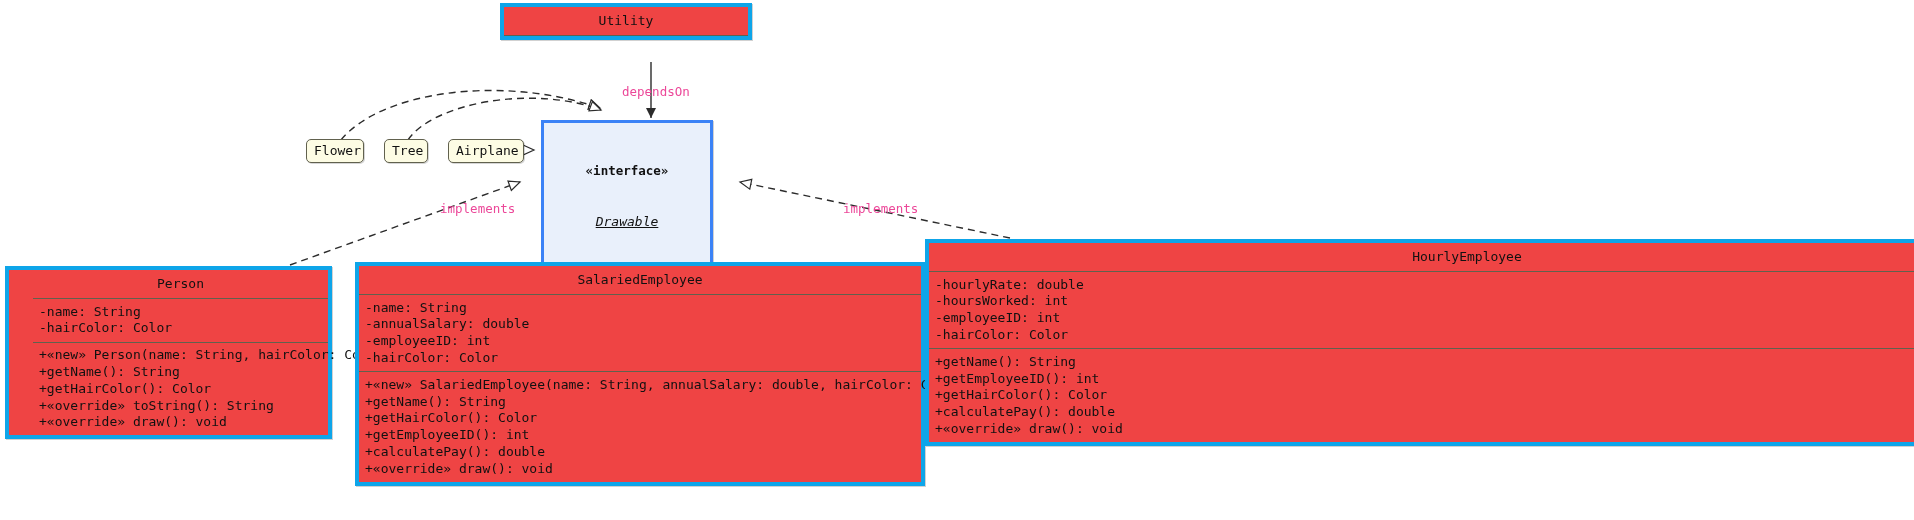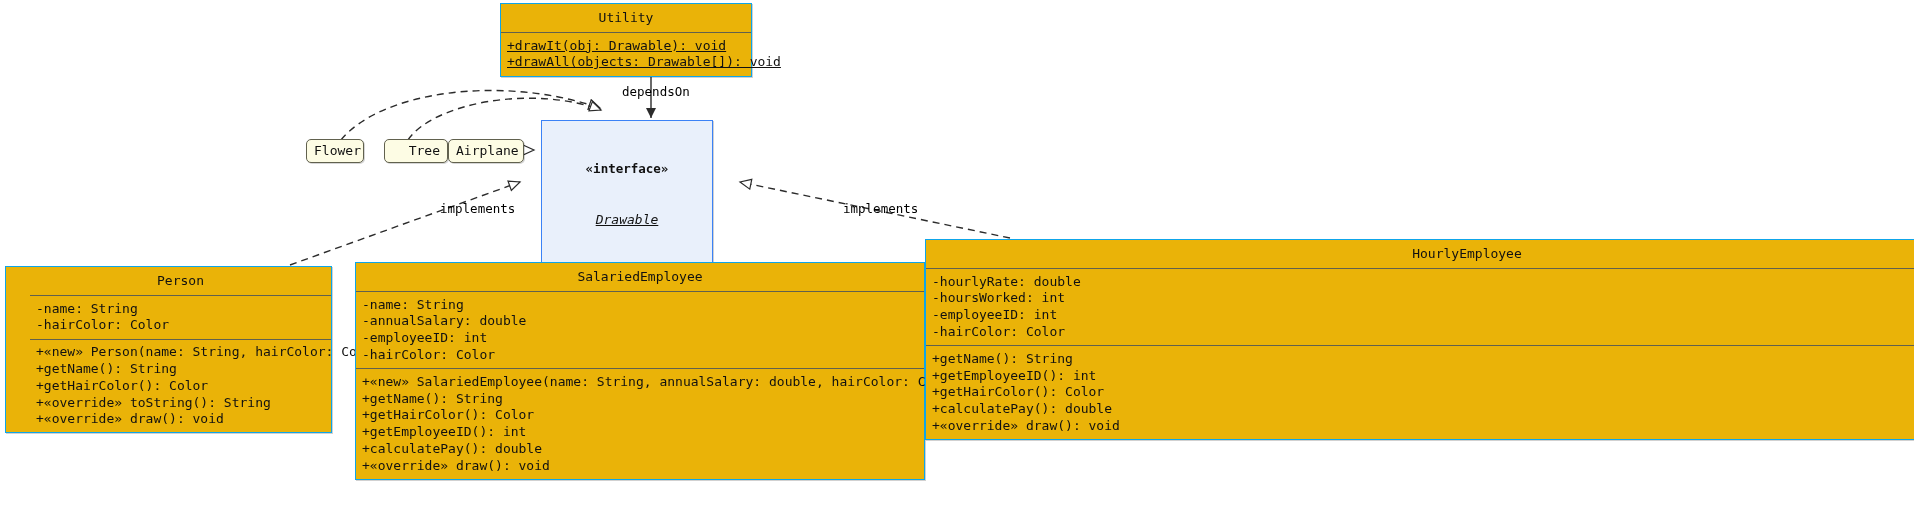--- a/index.html
+++ b/index.html
@@ -25,27 +25,27 @@
     left: 0; top: 0;
     width: 1914px;
     height: 520px;
     pointer-events: none;
   }
 
   
   .uml-class {
     position: absolute;
     box-sizing: border-box;
-    border: 1px solid #0ea5e9;
-    background: #eab308;
+    border: 4px solid #0ea5e9;
+    background: #ef4444;
     box-shadow: 1px 1px 0 rgba(0,0,0,0.18);
   }
   .uml-class.iface {
     background: #e9f0fb;
-    border: 1px solid #3b82f6;
+    border: 3px solid #3b82f6;
   }
   .uml-head {
     text-align: center;
     padding: 5px 8px 6px 8px;
     font-size: 13px;
     color: #111111;
     line-height: 17px;
     white-space: pre;
   }
   .uml-head .stereo {
@@ -86,32 +86,32 @@
 
   
   .mini-box {
     position: absolute;
     box-sizing: border-box;
     border: 1px solid #61614e;
     border-radius: 5px;
     background: #fdfce4;
     font-size: 13px;
     color: #111111;
-    text-align: right;
+    text-align: left;
     line-height: 20px;
     padding: 1px 7px;
     white-space: pre;
     box-shadow: 1px 1px 0 rgba(0,0,0,0.16);
   }
 
   
   .edge-label {
     position: absolute;
     font-size: 12.5px;
-    color: #000000;
+    color: #ec4899;
     white-space: pre;
     font-family: "DejaVu Sans Mono", monospace;
   }
 </style>
 </head>
 <body>
 
 <div id="canvas">
 
   <svg class="edges" viewBox="0 0 1914 520" xmlns="http://www.w3.org/2000/svg">
@@ -164,40 +164,36 @@
 
   <div class="edge-label" style="left:440px; top:201px;">implements</div>
 
   <div class="edge-label" style="left:624px; top:201px;">implements</div>
 
   <div class="edge-label" style="left:843px; top:201px;">implements</div>
 
   <div class="uml-class" style="left:500px; top:3px; width:252px;">
     <div class="uml-head">Utility</div>
     <div class="uml-sep"></div>
-    <div class="uml-section">
-      <div><span class="row u">+drawIt(obj: Drawable): void</span></div>
-      <div><span class="row u">+drawAll(objects: Drawable[]): void</span></div>
-    </div>
   </div>
 
   <div class="uml-class iface" style="left:541px; top:120px; width:172px;">
     <div class="uml-head">
       <span class="stereo">«interface»</span>
       <span class="iname">Drawable</span>
     </div>
     <div class="uml-sep"></div>
     <div class="uml-section">
       <div class="row it">+«abstract» draw(): void</div>
     </div>
   </div>
 
   <div class="mini-box" style="left:306px; top:139px; width:58px;">Flower</div>
 
-  <div class="mini-box" style="left:384px; top:139px; width:64px;">Tree</div>
+  <div class="mini-box" style="left:384px; top:139px; width:44px;">Tree</div>
 
   <div class="mini-box" style="left:448px; top:139px; width:76px;">Airplane</div>
 
   <div class="uml-class" style="left:5px; top:266px; width:327px;padding-left:24px;">
     <div class="uml-head">Person</div>
     <div class="uml-sep"></div>
     <div class="uml-section">
       <div class="row">-name: String</div>
       <div class="row">-hairColor: Color</div>
     </div>

